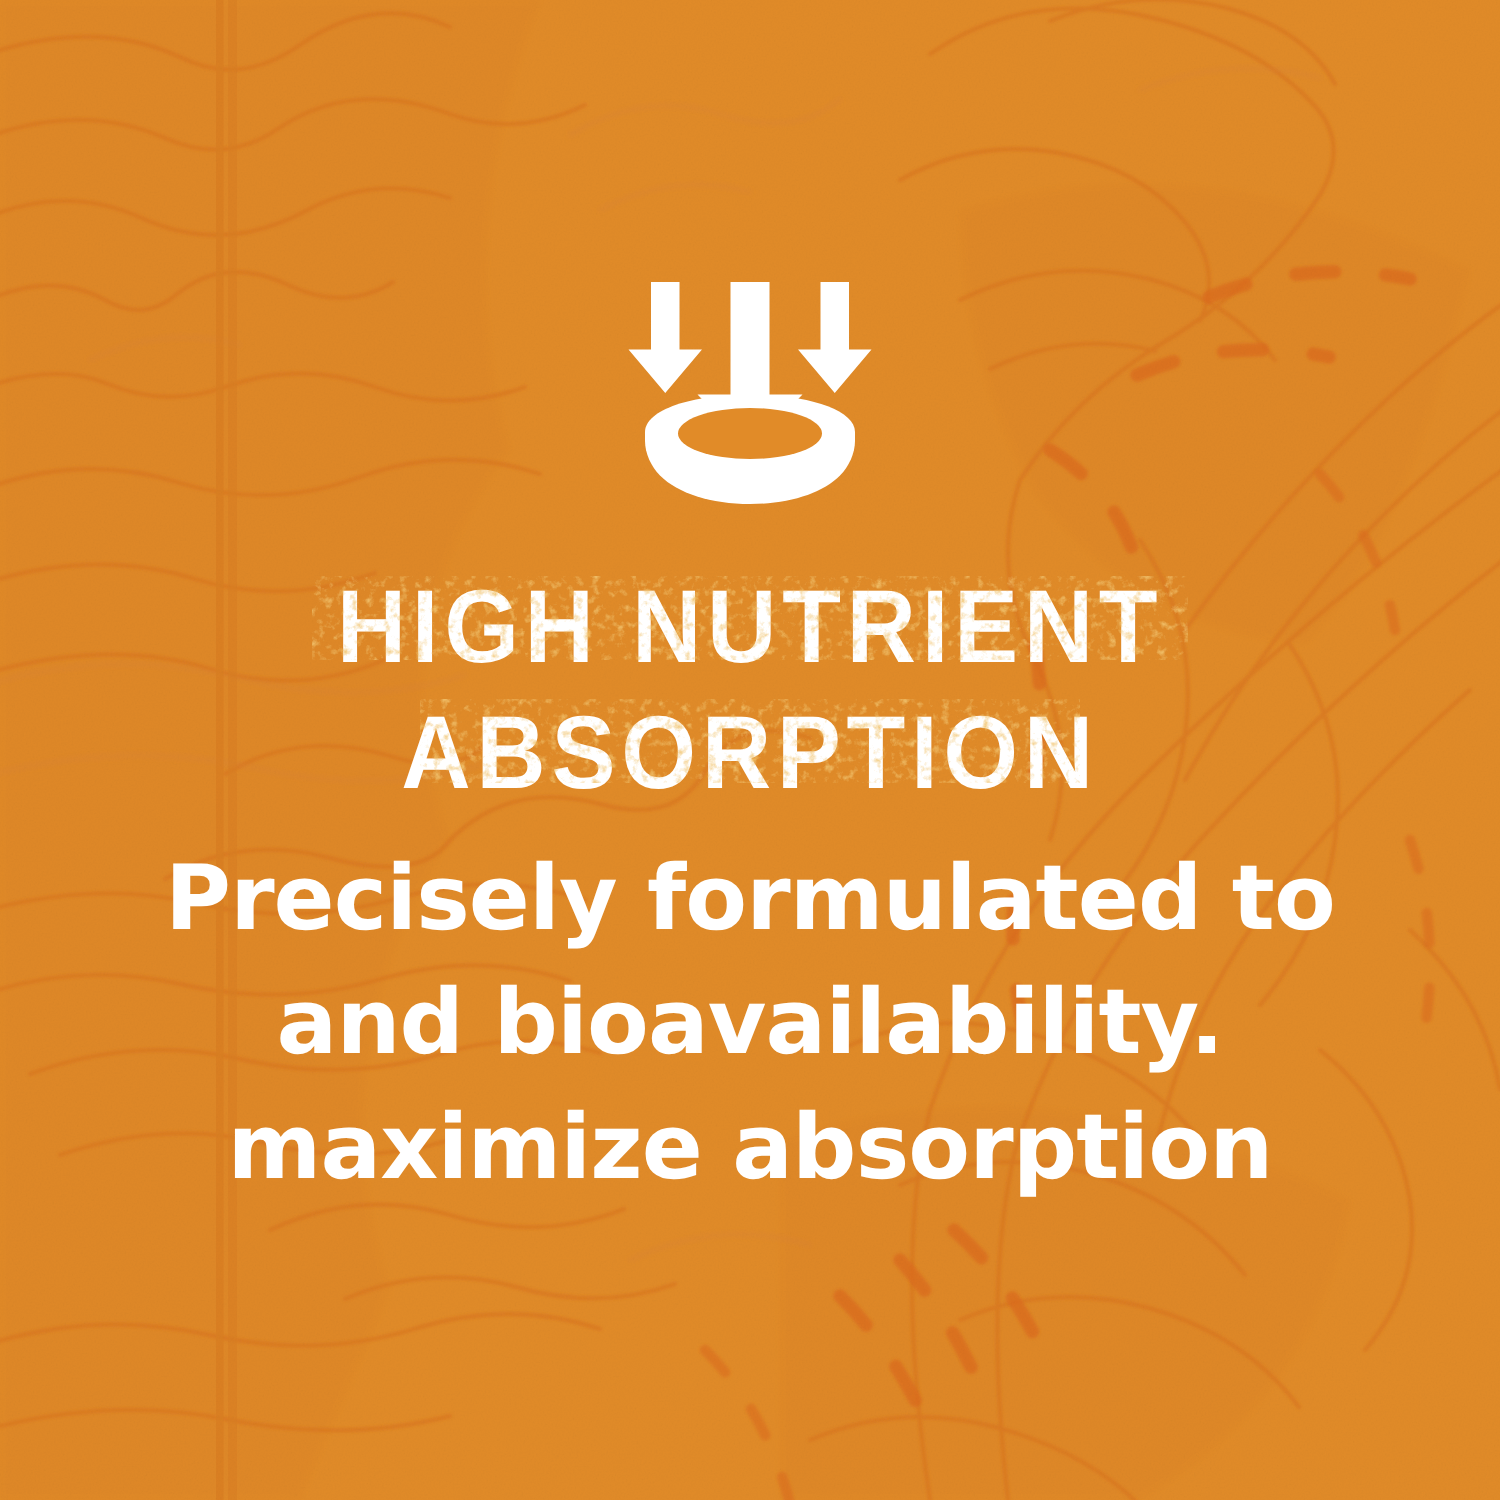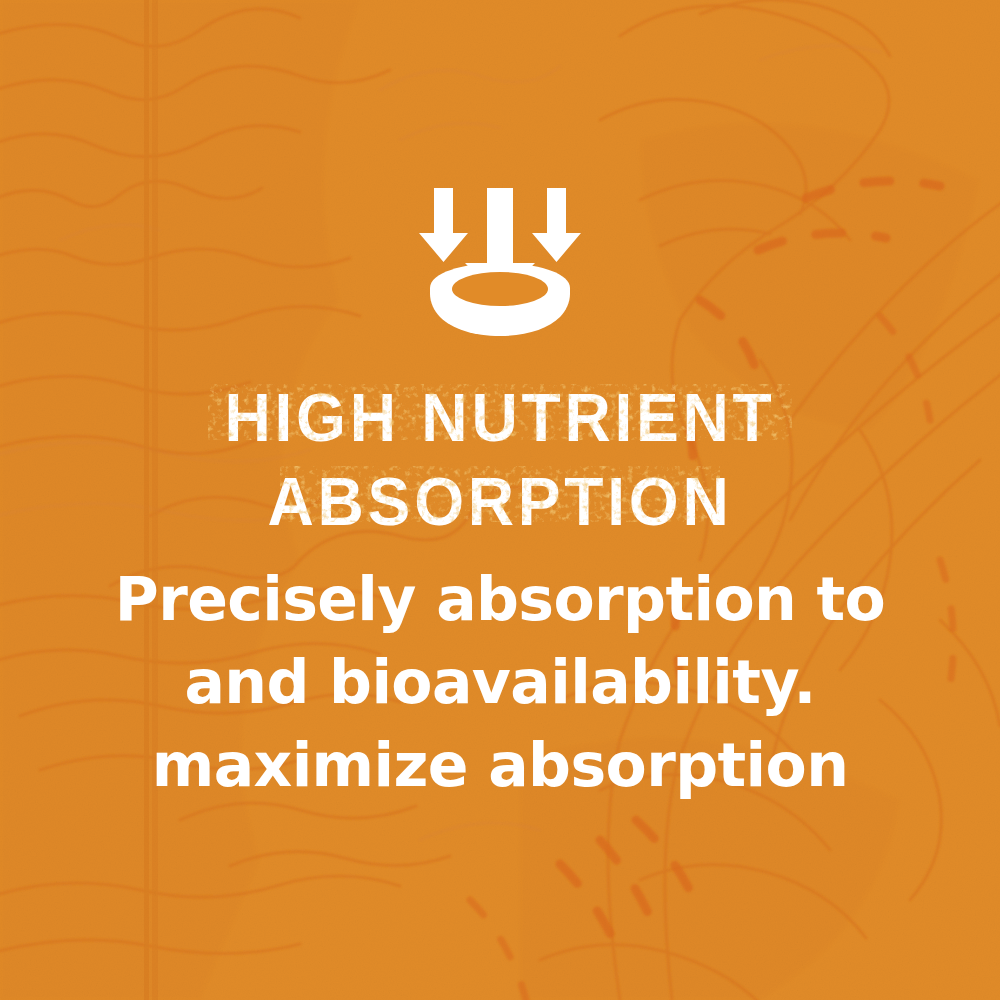--- a/index.html
+++ b/index.html
@@ -258,19 +258,19 @@
           <rect x="208" y="8" width="584" height="56"></rect>
           <rect x="280" y="90" width="440" height="56"></rect>
         </clipPath>
       </defs>
       <g clip-path="url(#hlclip)" opacity=".85">
         <rect width="1000" height="160" filter="url(#speck)"></rect>
       </g>
     </svg>
 
     <div id="subcopy">
-      <span class="sub-line">Precisely absorption to</span>
+      <span class="sub-line">Precisely formulated to</span>
       <span class="sub-line">and bioavailability.</span>
       <span class="sub-line">maximize absorption</span>
     </div>
 
   </div>
 </div>
 
 </body></html>

